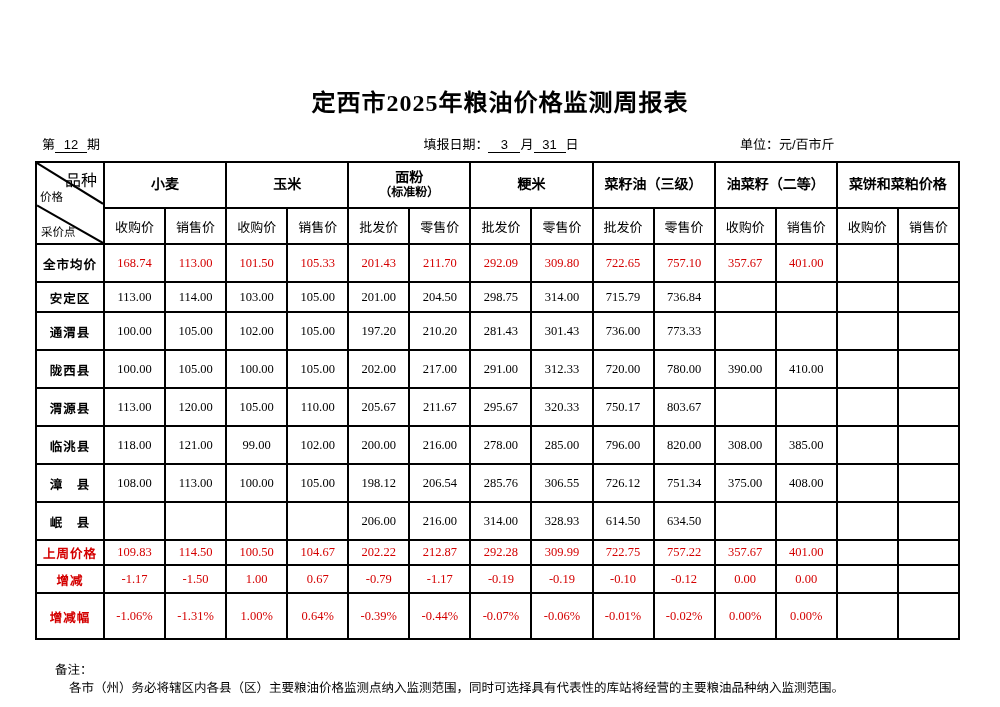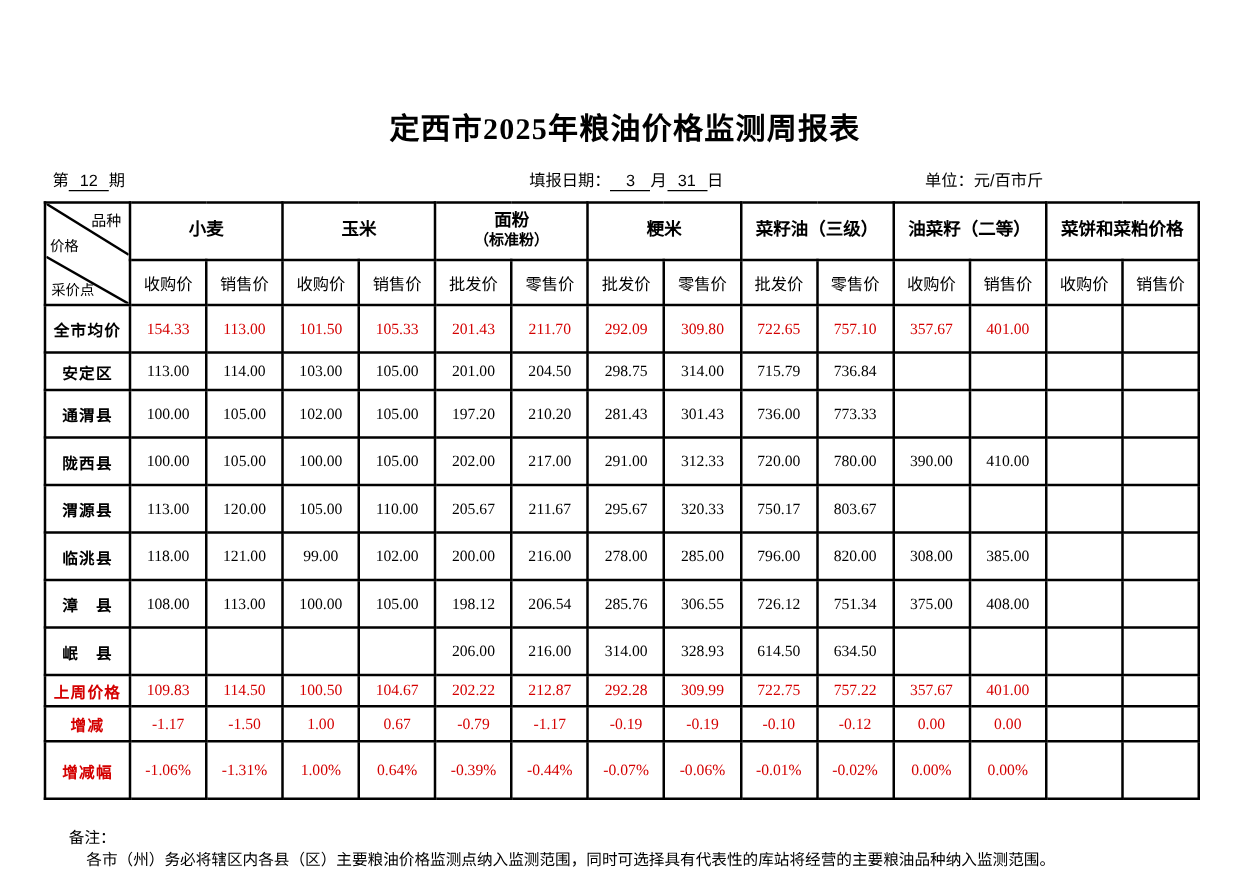--- a/index.html
+++ b/index.html
@@ -65,21 +65,21 @@
     font-family: "Liberation Serif", serif;
     font-size: 12.5px;
   }
   .red { color: #d40000; }
 
   .corner {
     position: relative;
     padding: 0;
   }
   .corner svg { position: absolute; left: 0; top: 0; width: 100%; height: 100%; }
-  .corner-top { position: absolute; top: 4px; right: 6px; font-size: 12px; font-weight: normal; }
+  .corner-top { position: absolute; top: 4px; right: 6px; font-size: 16px; font-weight: normal; }
   .corner-mid { position: absolute; top: 25px; left: 3px; font-size: 11.5px; font-weight: normal; }
   .corner-bot { position: absolute; bottom: 4px; left: 4px; font-size: 11.5px; font-weight: normal; }
 
   .note {
     display: flex;
     margin: 22px 40px 0 55px;
     font-size: 12.5px;
     line-height: 1.4;
     flex-direction: column;
   }
@@ -157,21 +157,21 @@
         <th class="sub-h">零售价</th>
         <th class="sub-h">收购价</th>
         <th class="sub-h">销售价</th>
         <th class="sub-h">收购价</th>
         <th class="sub-h">销售价</th>
       </tr>
     </thead>
     <tbody>
         <tr style="height: 38px;">
           <td class="row-label">全市均价</td>
-          <td class="price-cell red">154.33</td>
+          <td class="price-cell red">168.74</td>
           <td class="price-cell red">113.00</td>
           <td class="price-cell red">101.50</td>
           <td class="price-cell red">105.33</td>
           <td class="price-cell red">201.43</td>
           <td class="price-cell red">211.70</td>
           <td class="price-cell red">292.09</td>
           <td class="price-cell red">309.80</td>
           <td class="price-cell red">722.65</td>
           <td class="price-cell red">757.10</td>
           <td class="price-cell red">357.67</td>

